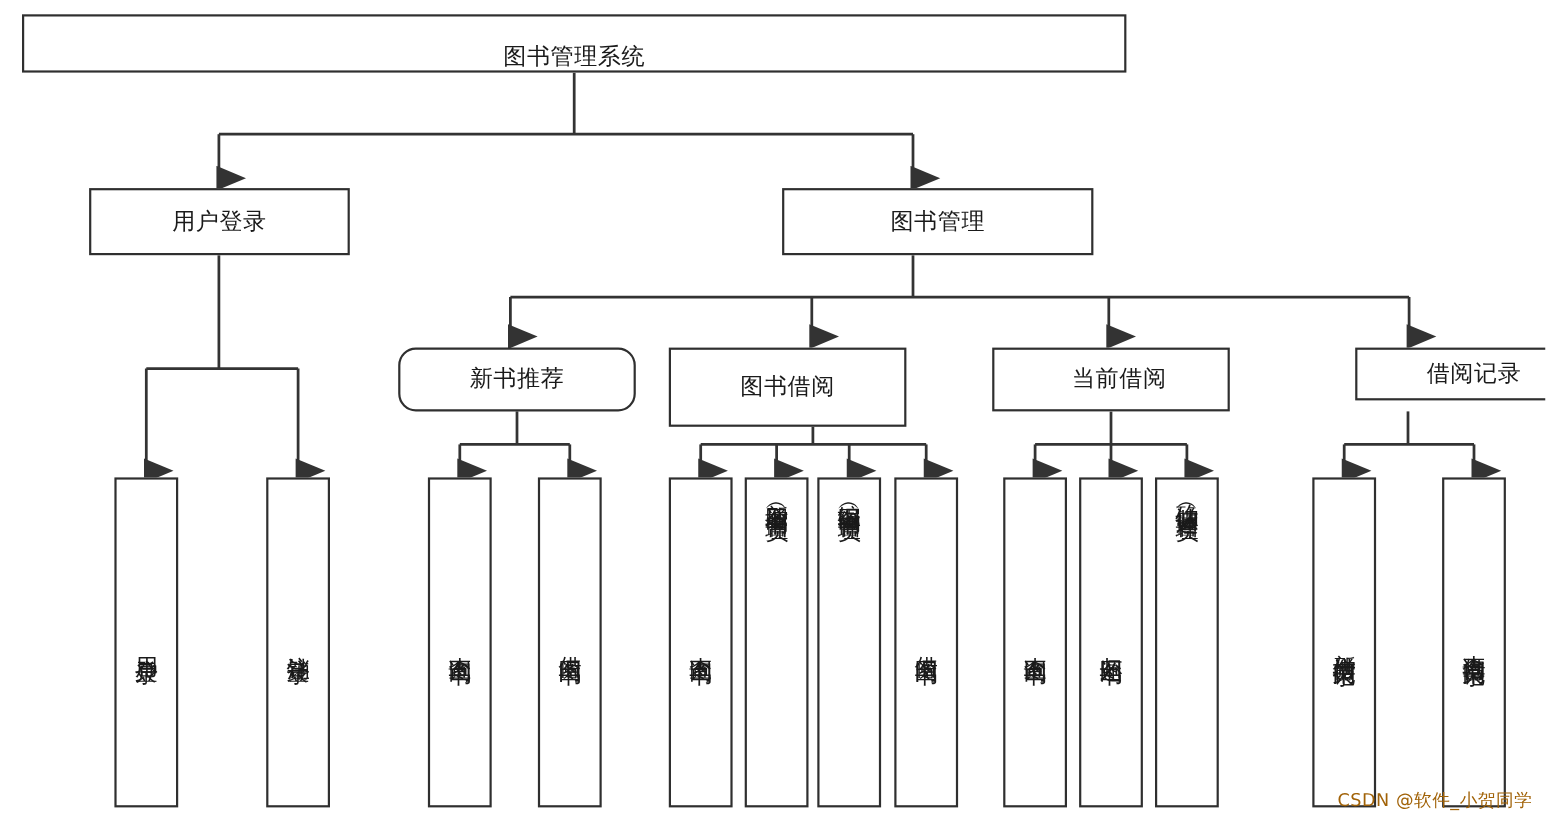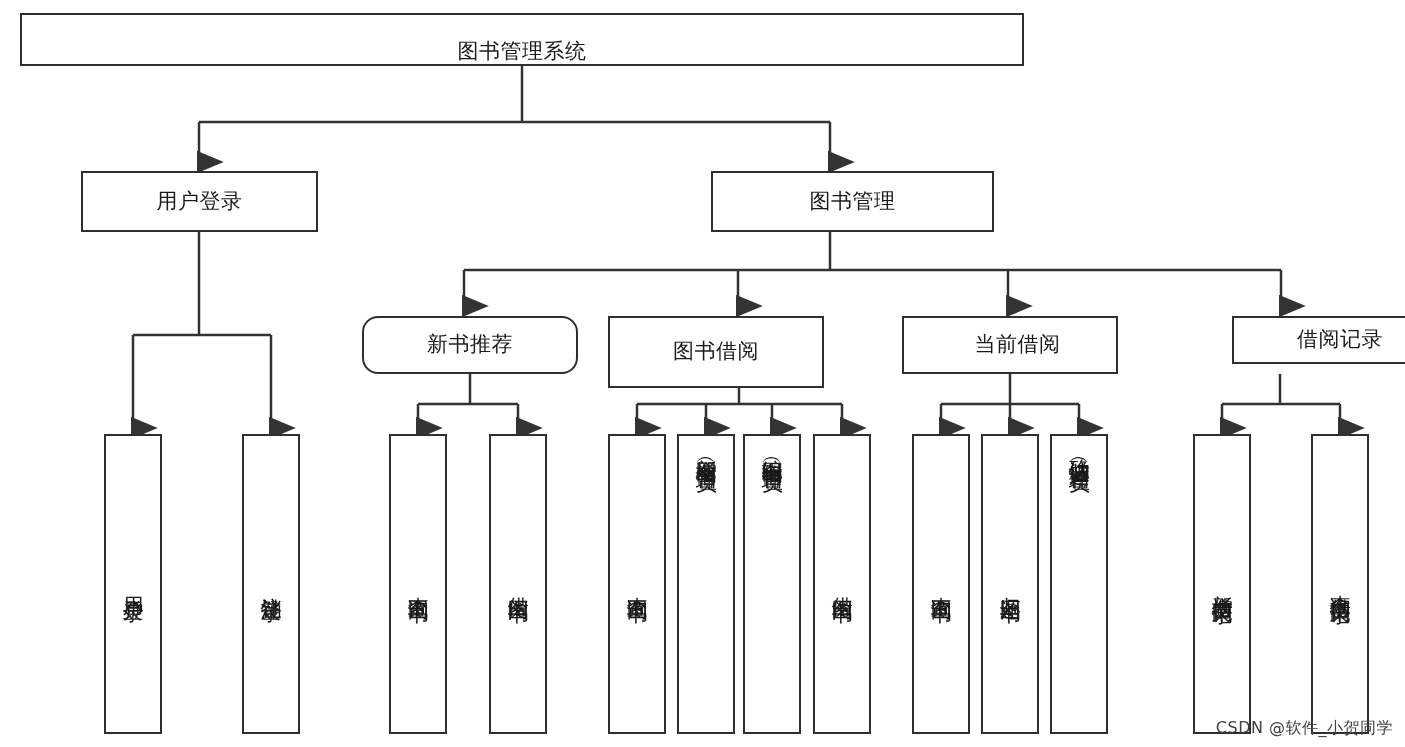--- a/index.html
+++ b/index.html
@@ -60,21 +60,21 @@
   }
   .node.vert.centered {
     align-items: center;
     padding-top: 0;
   }
   .watermark {
     position: absolute;
     right: 12px;
     bottom: 8px;
     font-size: 16px;
-    color: #404040;
+    color: #a16207;
     white-space: nowrap;
     z-index: 3;
     letter-spacing: 0.5px;
   }
 </style>
 </head>
 <body>
 
 <div id="canvas">
 

